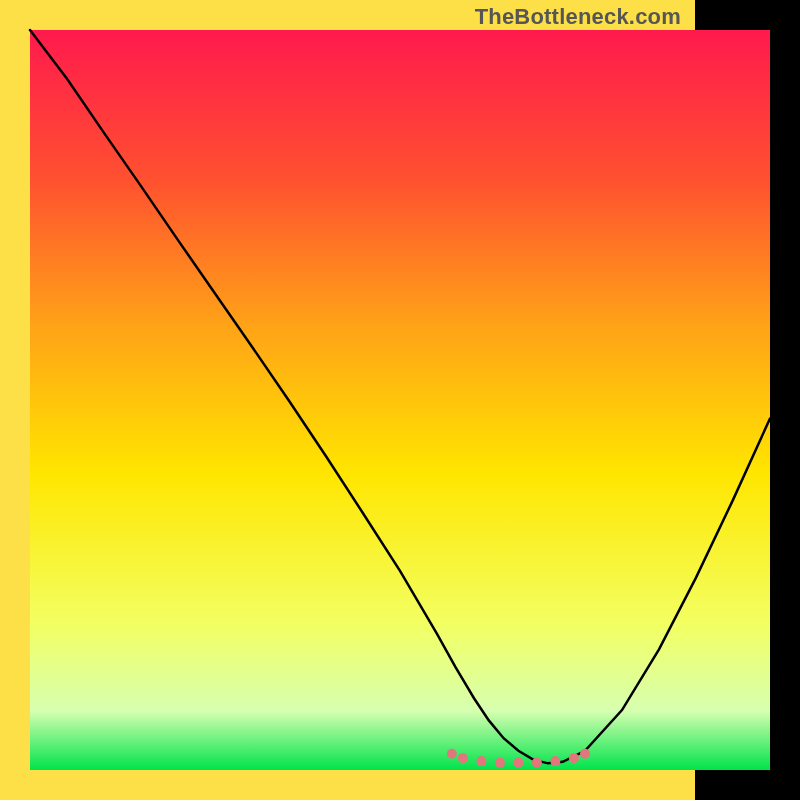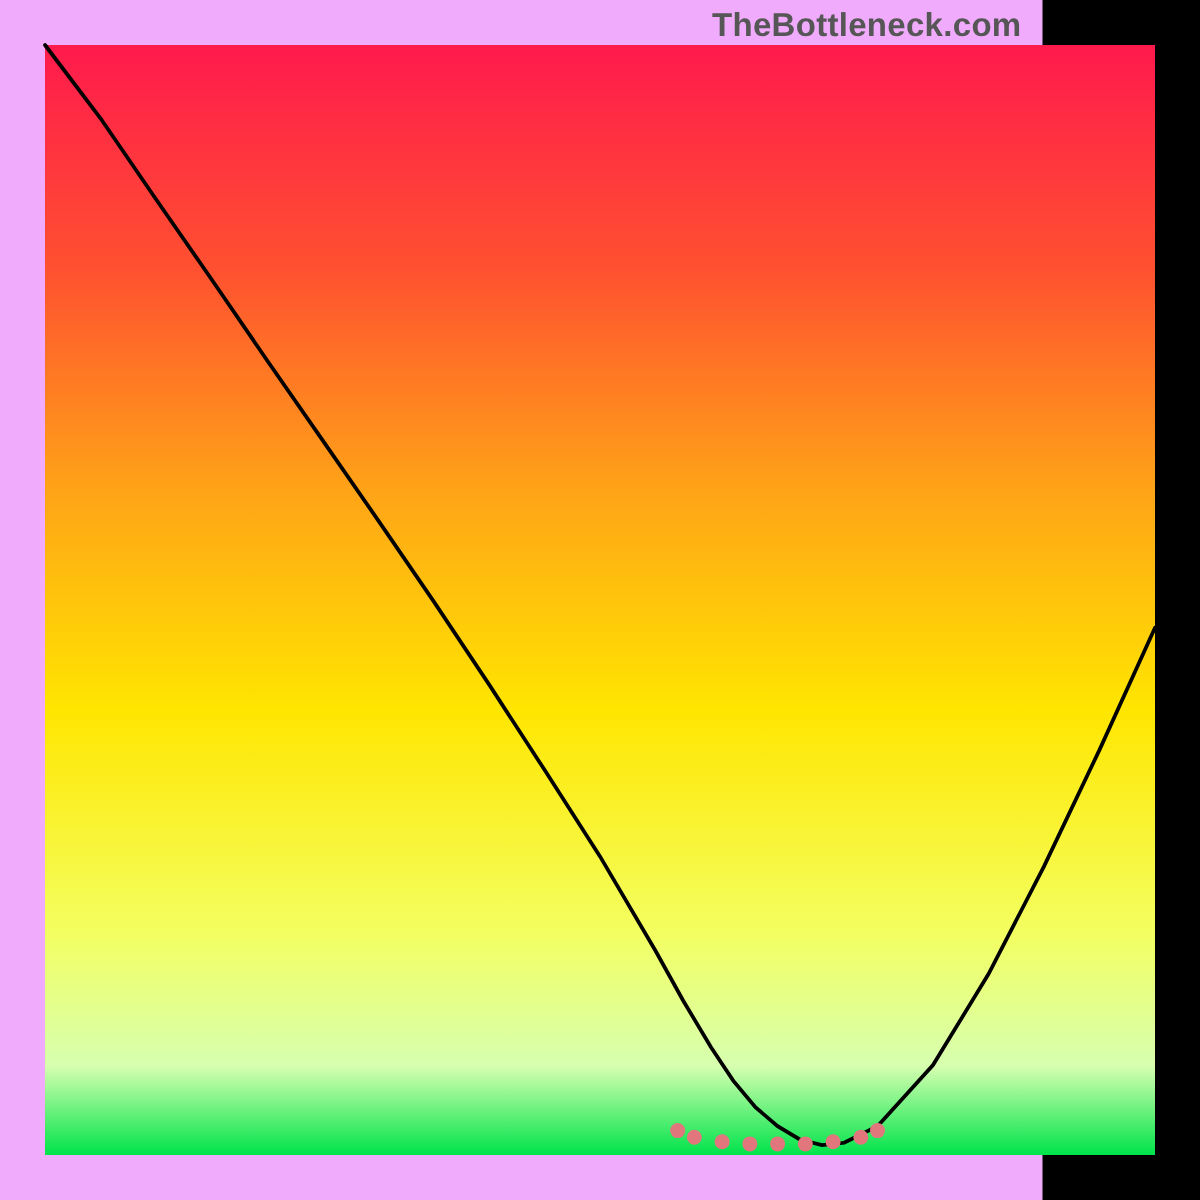--- a/index.html
+++ b/index.html
@@ -7,21 +7,21 @@
     padding: 0;
     width: 800px;
     height: 800px;
     background: #000;
     overflow: hidden;
   }
   .frame {
     position: relative;
     width: 695px;
     height: 800px;
-    background: #f0abfc;
+    background: #fde047;
   }
   .watermark {
     position: absolute;
     top: 4px;
     right: 14px;
     font-family: Arial, Helvetica, sans-serif;
     font-size: 22px;
     font-weight: bold;
     color: #565656;
     letter-spacing: 0.2px;

